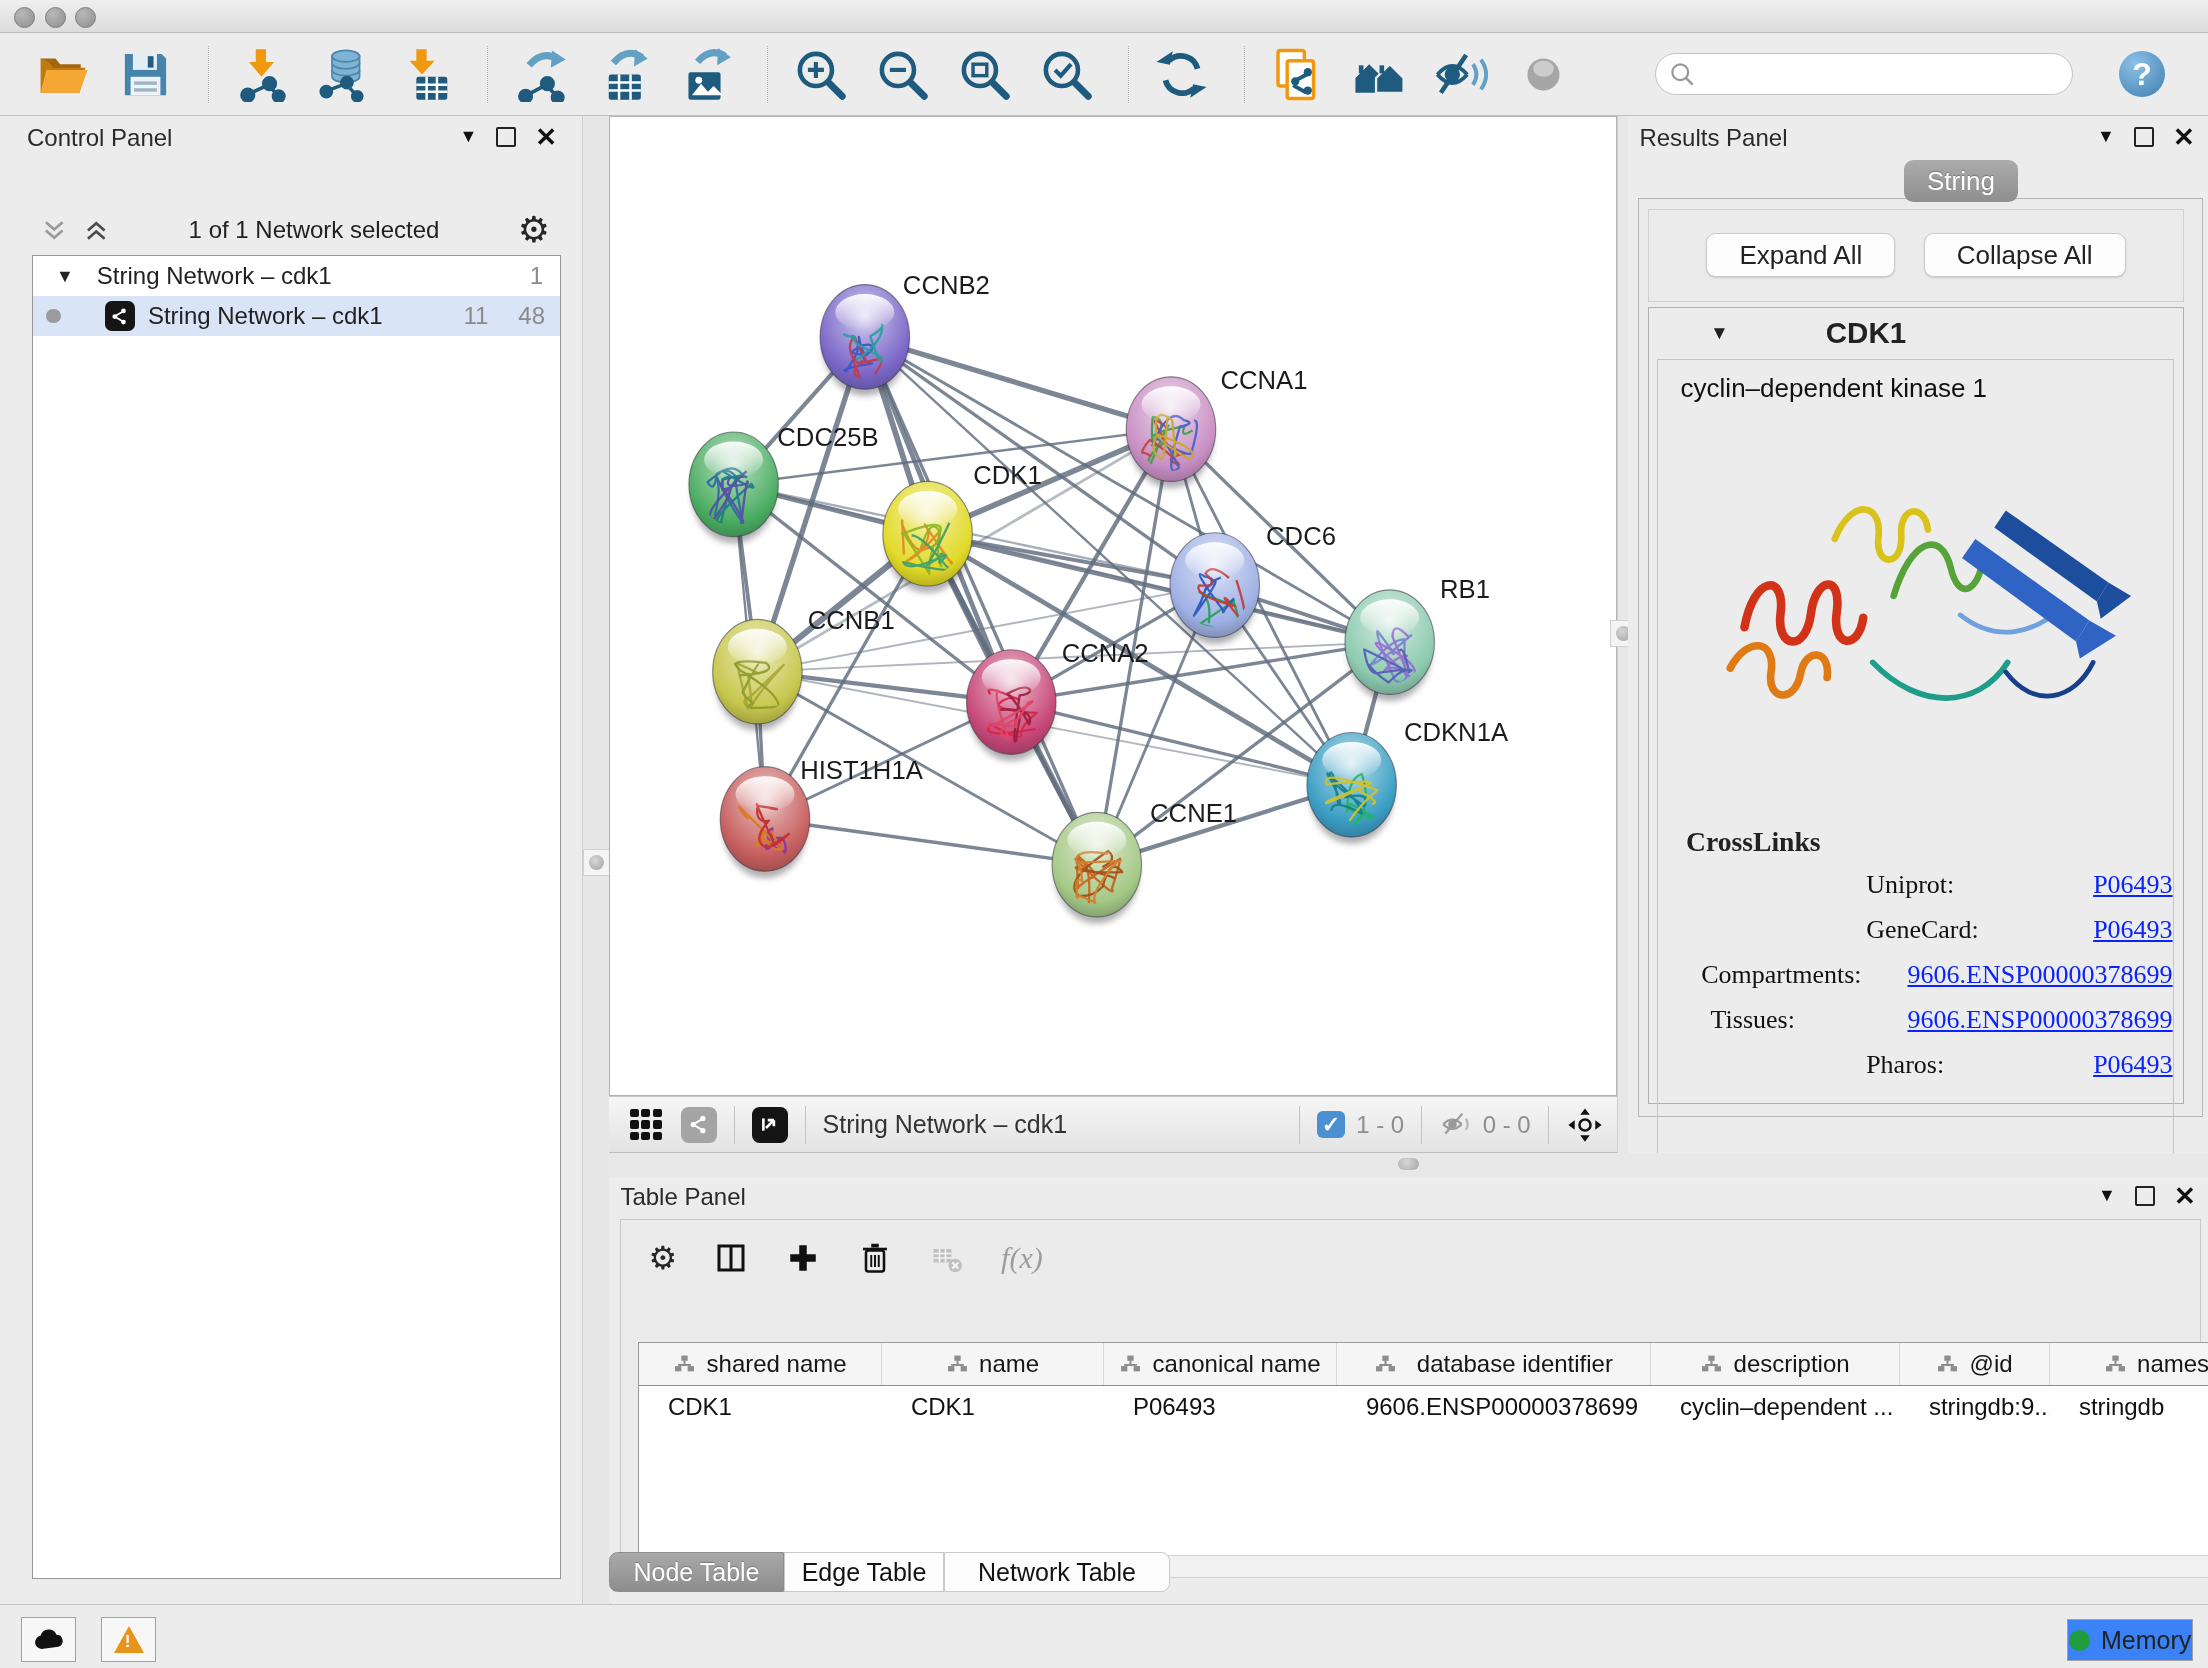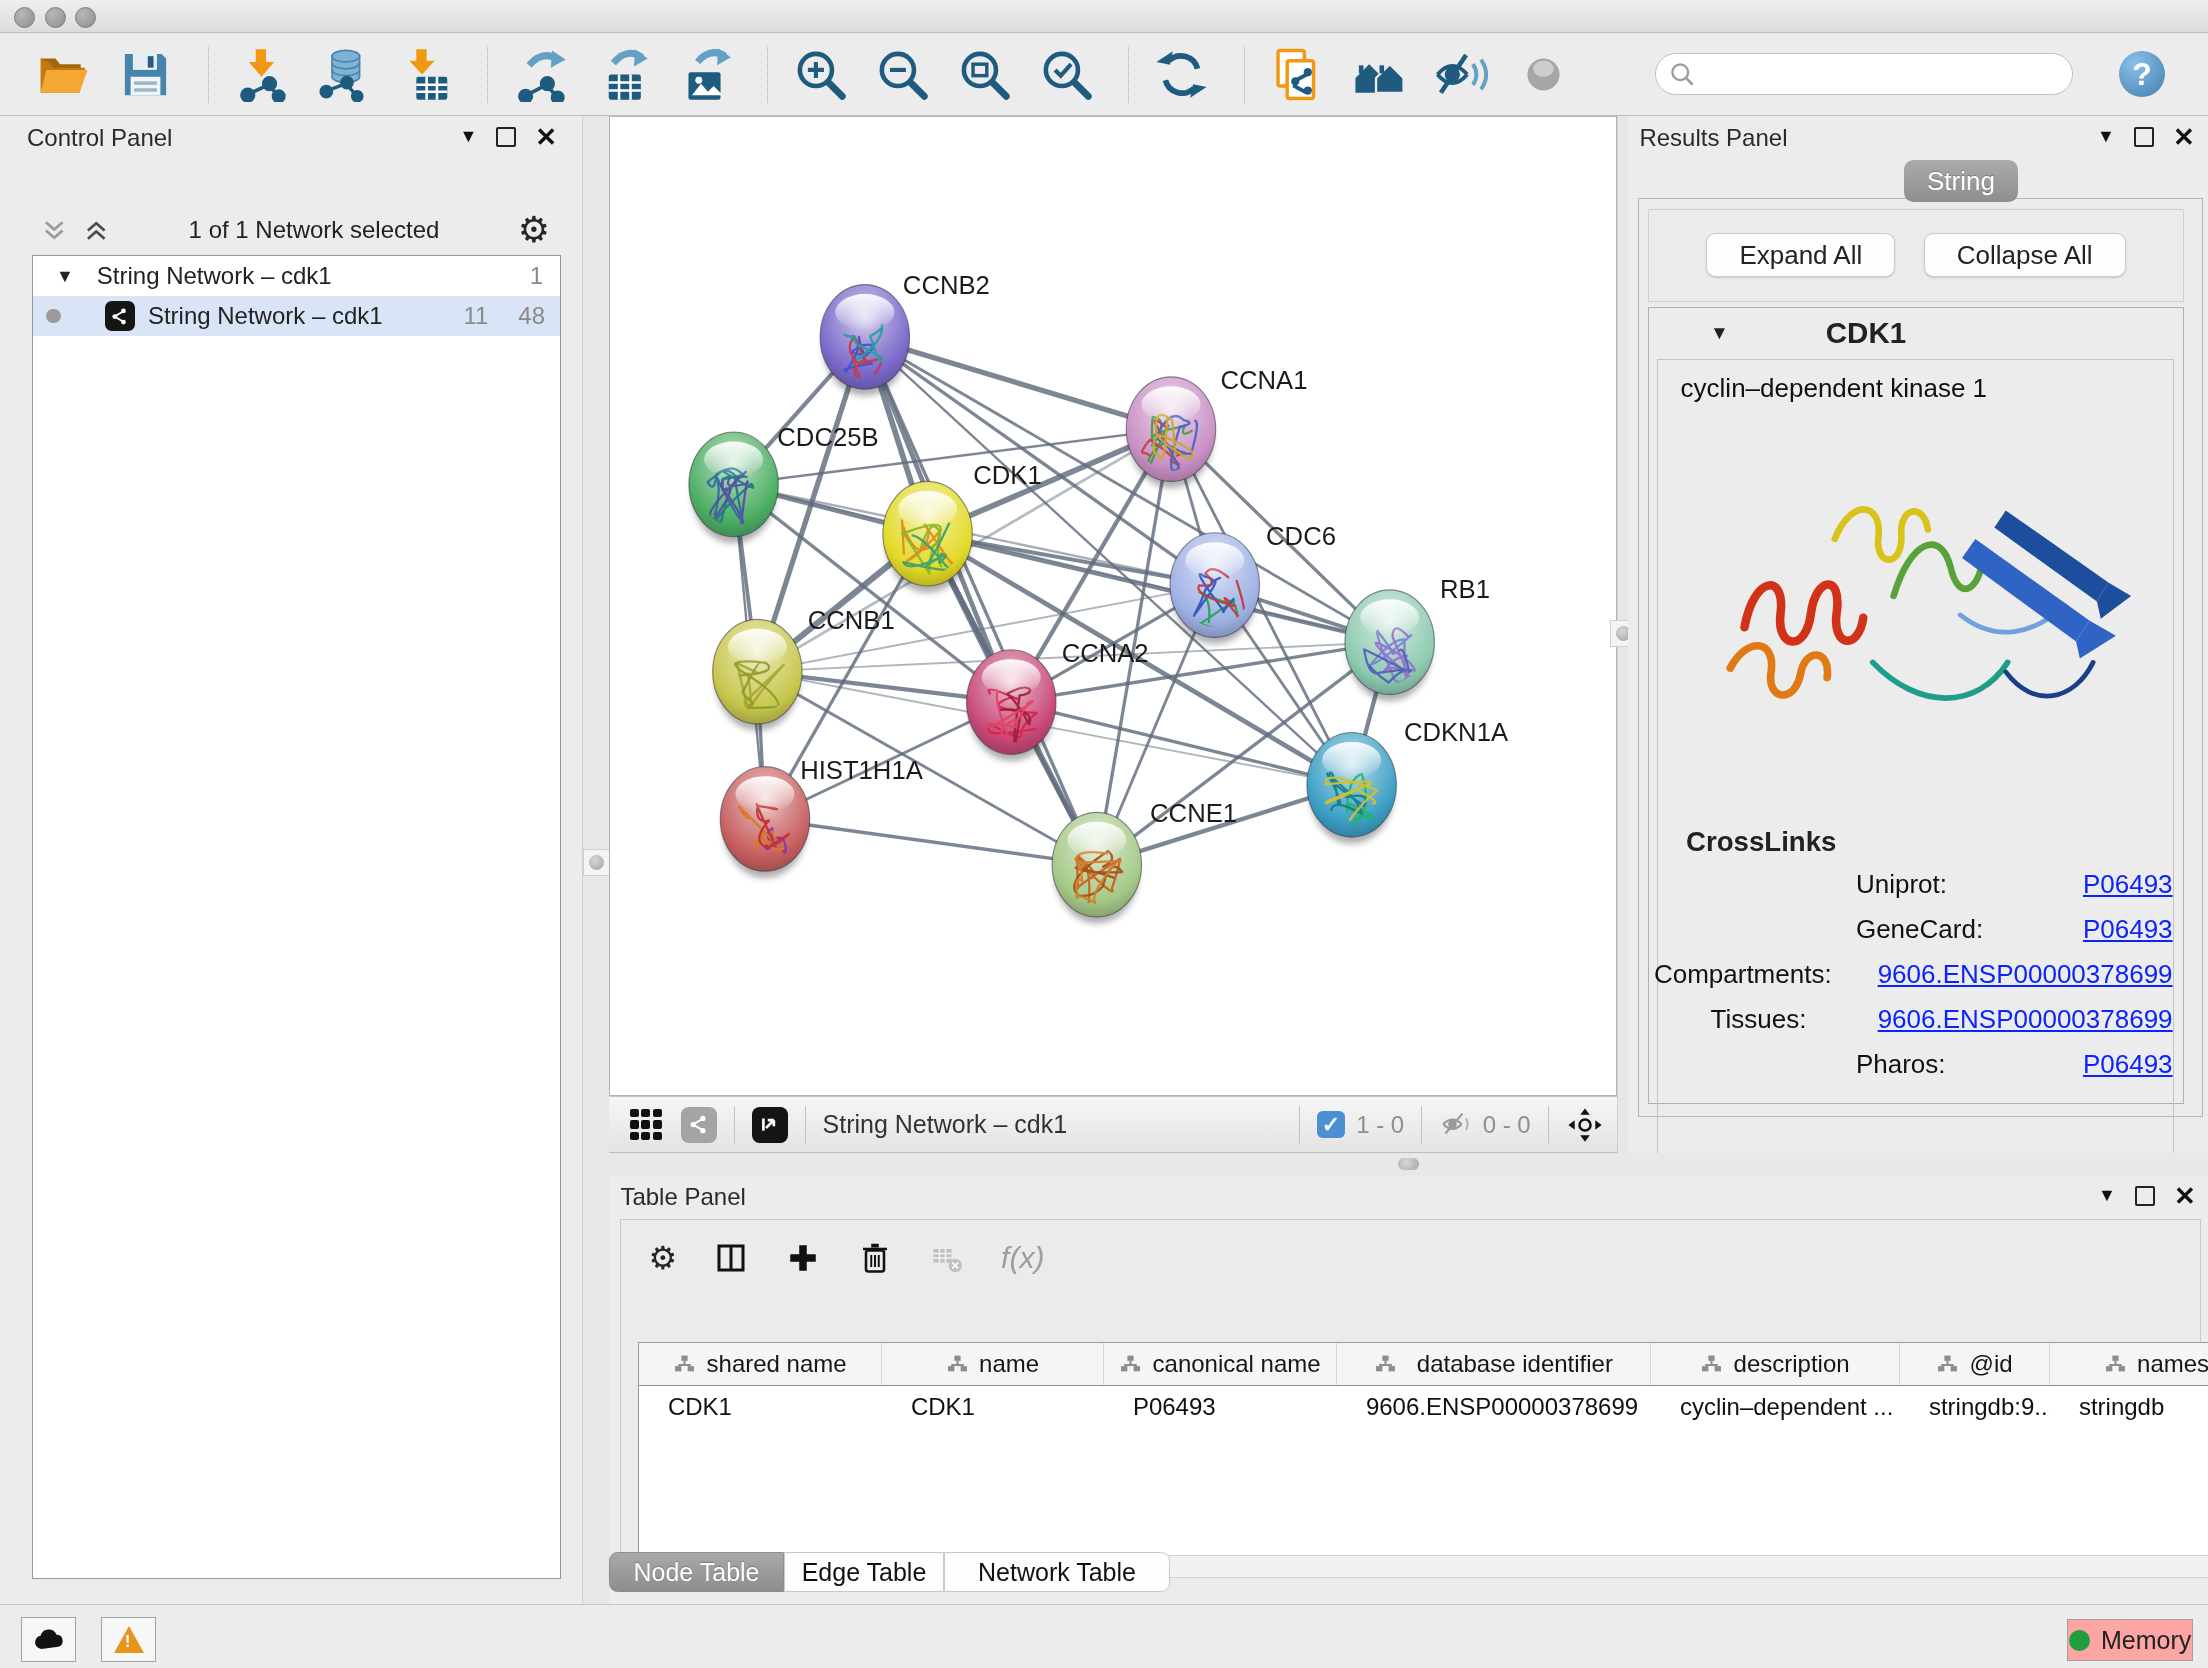--- a/index.html
+++ b/index.html
@@ -79,21 +79,21 @@
   .btnrow{position:absolute;left:9.5px;top:9.5px;width:536px;height:93px;border:1.9px solid #cfcfcf;
           box-sizing:border-box;display:flex;align-items:center;justify-content:center;gap:28.5px;}
   .wbtn{height:42px;padding:0 32px;background:#fdfdfd;border:1px solid #cbcbcb;border-radius:9.5px;
         font-size:26px;display:flex;align-items:center;box-shadow:0 1px 1.9px rgba(0,0,0,.15);}
   .scrollbox{position:absolute;left:9.5px;top:108px;width:536px;height:797px;border:1.9px solid #b0b0b0;
              box-sizing:border-box;background:#ececec;}
   .entryhdr{display:flex;align-items:center;height:49px;font-size:29.5px;font-weight:bold;}
   .innerbox{position:absolute;left:7.6px;top:51px;width:517px;height:805px;border:1.9px solid #c4c4c4;
             box-sizing:border-box;}
   .desc{font-size:26px;color:#111;padding:13.3px 0 0 23px;}
-  .serif{font-family:Liberation Sans, sans-serif;}
+  .serif{font-family:Liberation Serif, serif;}
   .xlhdr{font-size:27.6px;font-weight:bold;}
   .xlrow{display:flex;font-size:26px;height:45px;align-items:center;justify-content:flex-end;}
   .xllabel{width:181px;padding-left:53px;color:#111;}
   .xlval a,.xlval{color:#0b24fb;text-decoration:underline;}
   
   .tpanel{left:609px;top:1177px;width:1600px;height:426px;background:#ececec;}
   .tbox{position:absolute;left:11.4px;top:42px;width:1581px;height:335px;background:#ebebeb;
         border:1.9px solid #c9c9c9;box-sizing:border-box;}
   .ttool{display:flex;align-items:center;gap:36px;padding:11.4px 0 0 27px;height:53px;}
   .tablewrap{position:absolute;left:17px;top:122px;width:1575px;height:234px;background:#fff;
@@ -105,21 +105,21 @@
   .td{font-size:24px;color:#111;flex:none;box-sizing:border-box;padding-left:28.5px;
       display:flex;align-items:center;white-space:nowrap;overflow:hidden;}
   .hsb{position:absolute;left:17px;top:335px;width:1575px;height:23px;background:#f1f1f1;
        border:1px solid #d2d2d2;box-sizing:border-box;}
   .hsb .bar{position:absolute;left:2.9px;top:2.9px;width:167px;height:14.3px;border-radius:7.6px;background:#bdbdbd;}
   .ttabs{position:absolute;left:0;top:375px;width:1600px;display:flex;justify-content:flex-start;}
   
   .statusbar{left:0;top:1604px;width:2208px;height:65px;background:#ececec;border-top:1.9px solid #c6c6c6;}
   .sbtn{position:absolute;top:12.4px;width:55px;height:45px;background:#f7f7f7;border:1.9px solid #a2a2a2;
         display:flex;align-items:center;justify-content:center;box-sizing:border-box;}
-  .membtn{position:absolute;right:15px;top:14.3px;width:126px;height:42px;background:#fca5a5;
+  .membtn{position:absolute;right:15px;top:14.3px;width:126px;height:42px;background:#3b82f6;
           border:1.9px solid #a2a2a2;display:flex;align-items:center;justify-content:center;gap:11.4px;
           font-size:25px;box-sizing:border-box;}
   .memdot{width:21px;height:21px;border-radius:50%;background:#1f9d3f;}
   .warn{width:0;height:0;border-left:15px solid transparent;border-right:15px solid transparent;
         border-bottom:27px solid #e8941a;position:relative;}
   .warn:after{content:"!";position:absolute;left:-3.8px;top:5.7px;color:#fff;font-size:17px;font-weight:bold;}
   .gearchar{font-size:32px;color:#262626;line-height:1;}
 </style>
 </head>
 <body>

